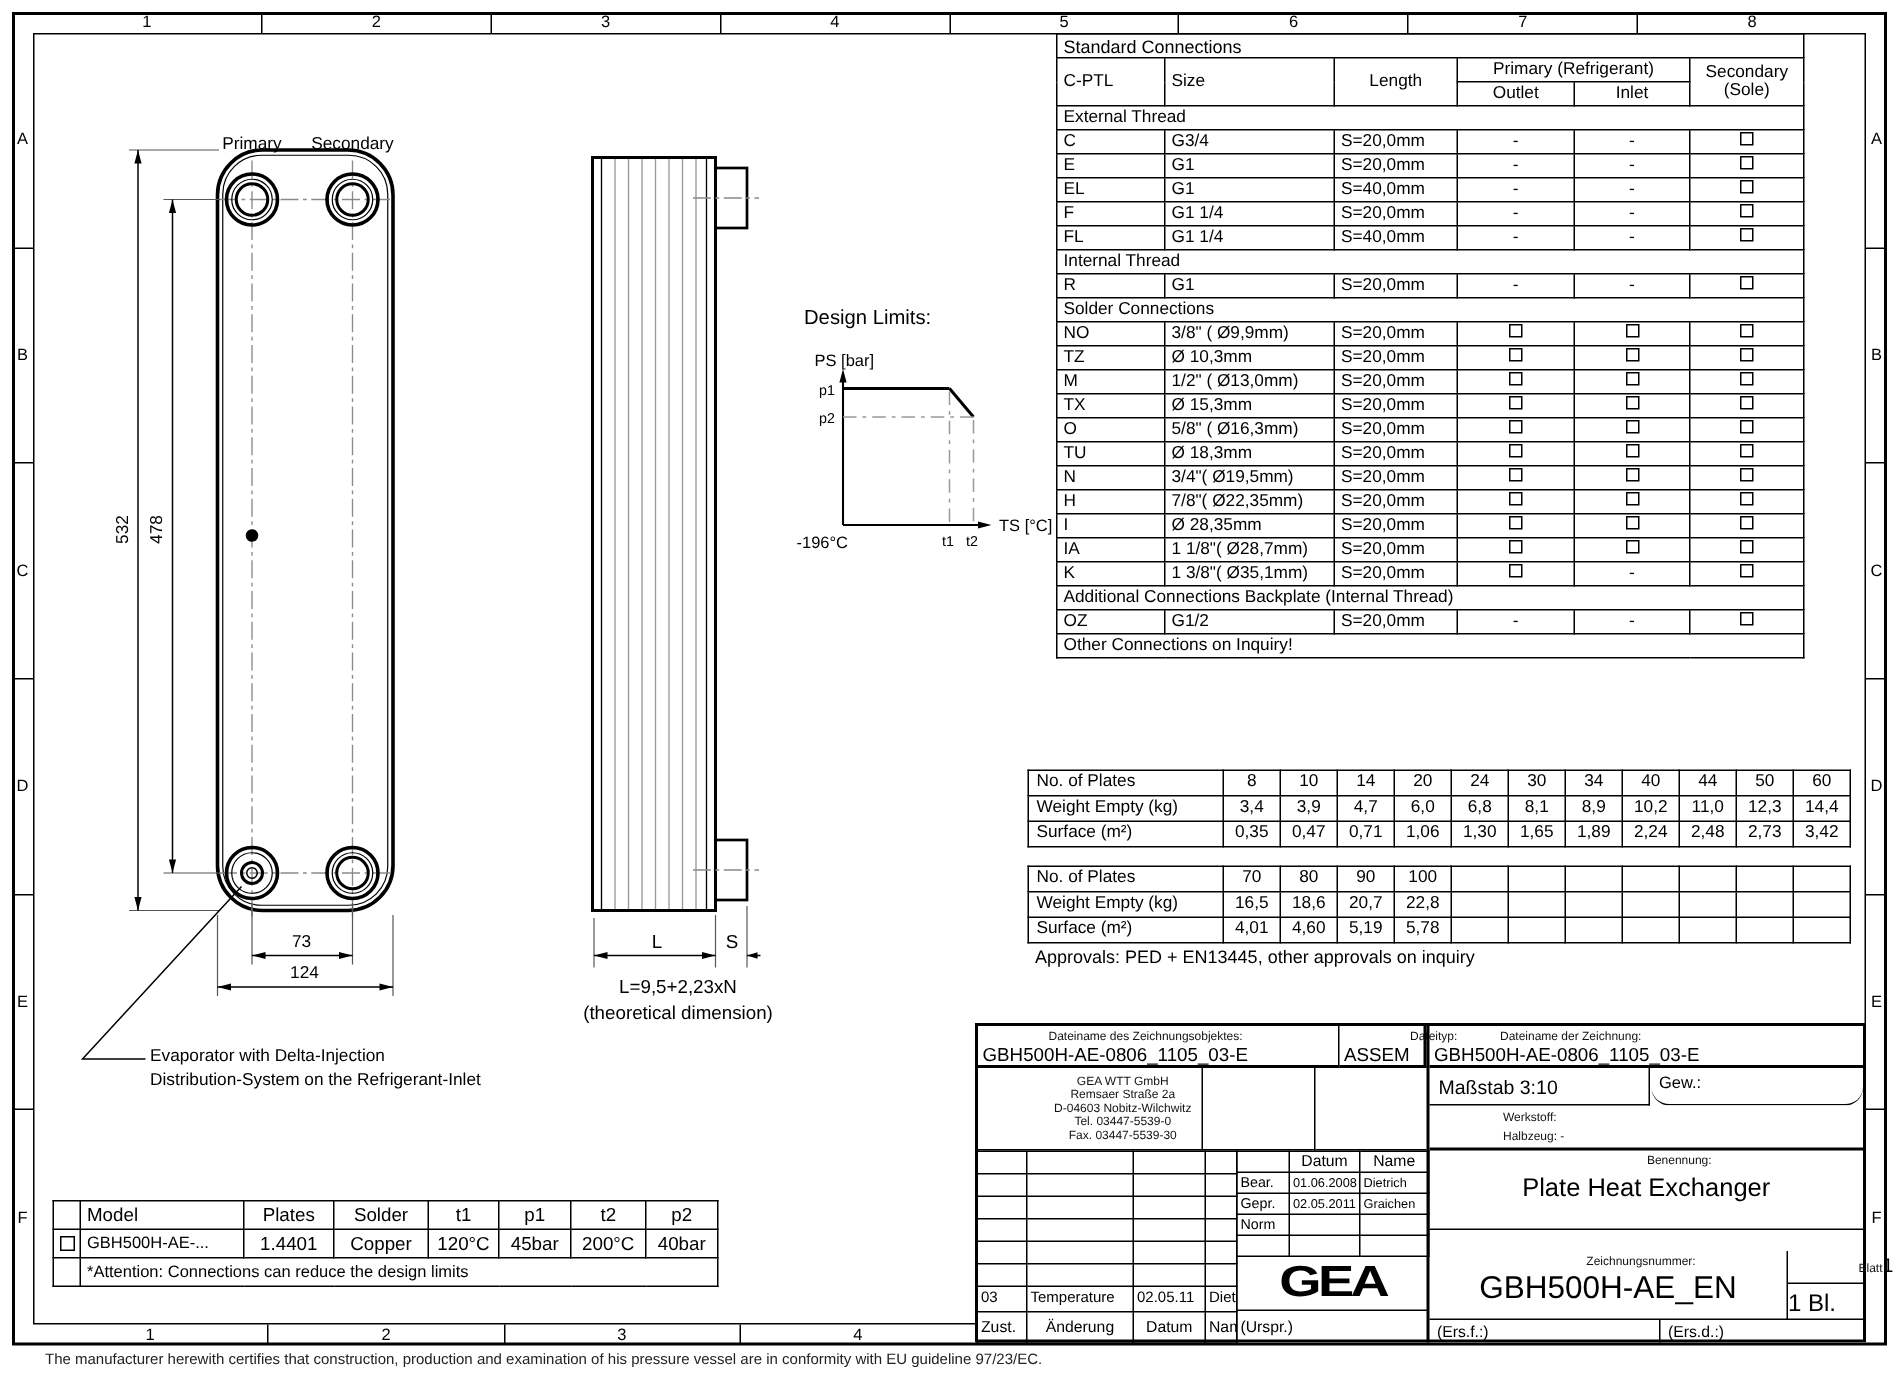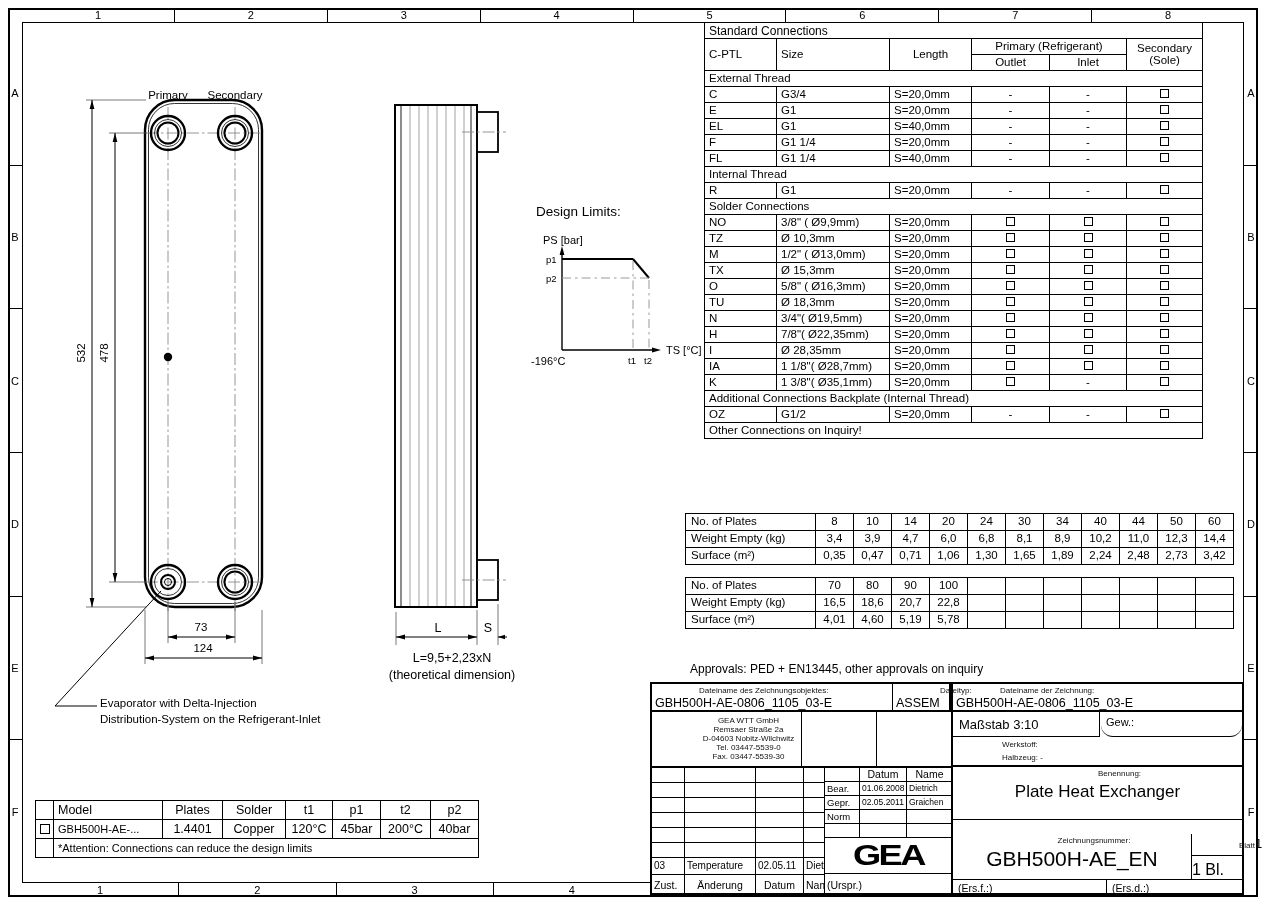--- a/index.html
+++ b/index.html
@@ -34,21 +34,21 @@
   .conn td{border:1px solid #000;height:16px;padding:0 4px;line-height:1;white-space:nowrap;overflow:hidden;}
   .conn td.ttl{font-size:12px;}
   .conn td.hc{text-align:center;}
   .conn td.mk{text-align:center;}
   .conn td.sec{}
   .cbx{display:inline-block;width:9px;height:9px;border:1.4px solid #000;box-sizing:border-box;vertical-align:middle;margin-top:-2px;}
   
   .plates{position:absolute;width:549px;font-size:11.5px;}
   .plates td{border:1px solid #000;height:17px;padding:0 3px;text-align:center;white-space:nowrap;overflow:hidden;line-height:1;}
   .plates td.lbl{text-align:left;padding-left:5px;}
-  .approvals{position:absolute;left:690px;top:662px;font-size:12px;}
+  .approvals{position:absolute;left:690px;top:631px;font-size:12px;}
   
   .model{position:absolute;left:35px;top:800px;width:444px;font-size:12.5px;}
   .model td{border:1px solid #000;height:19px;padding:0 4px;text-align:center;white-space:nowrap;overflow:hidden;line-height:1;}
   .model td.big{font-size:13px;}
   .model td.left{text-align:left;}
   .model td.small{font-size:11px;}
   .cbx2{display:inline-block;width:10px;height:10px;border:1.5px solid #000;box-sizing:border-box;vertical-align:middle;}
   
   .tb{position:absolute;left:650px;top:682px;width:594px;height:213px;border:2px solid #000;box-sizing:border-box;background:#fff;font-size:11px;}
   .tb *{box-sizing:border-box;}
@@ -709,13 +709,14 @@
       <span>1 Bl.</span>
     </div>
     <div class="abs" style="left:301px;top:196px;width:154px;height:15px;border-right:1px solid #000;font-size:10.5px;padding:2px 0 0 5px;">
       <span>(Ers.f.:)</span>
     </div>
     <div class="abs" style="left:455px;top:196px;width:135px;height:15px;font-size:10.5px;padding:2px 0 0 5px;">
       <span>(Ers.d.:)</span>
     </div>
   </div>
 
+  <div class="footer-note">The manufacturer herewith certifies that construction, production and examination of his pressure vessel are in conformity with EU guideline 97/23/EC.</div>
 </div>
 
 </body></html>

